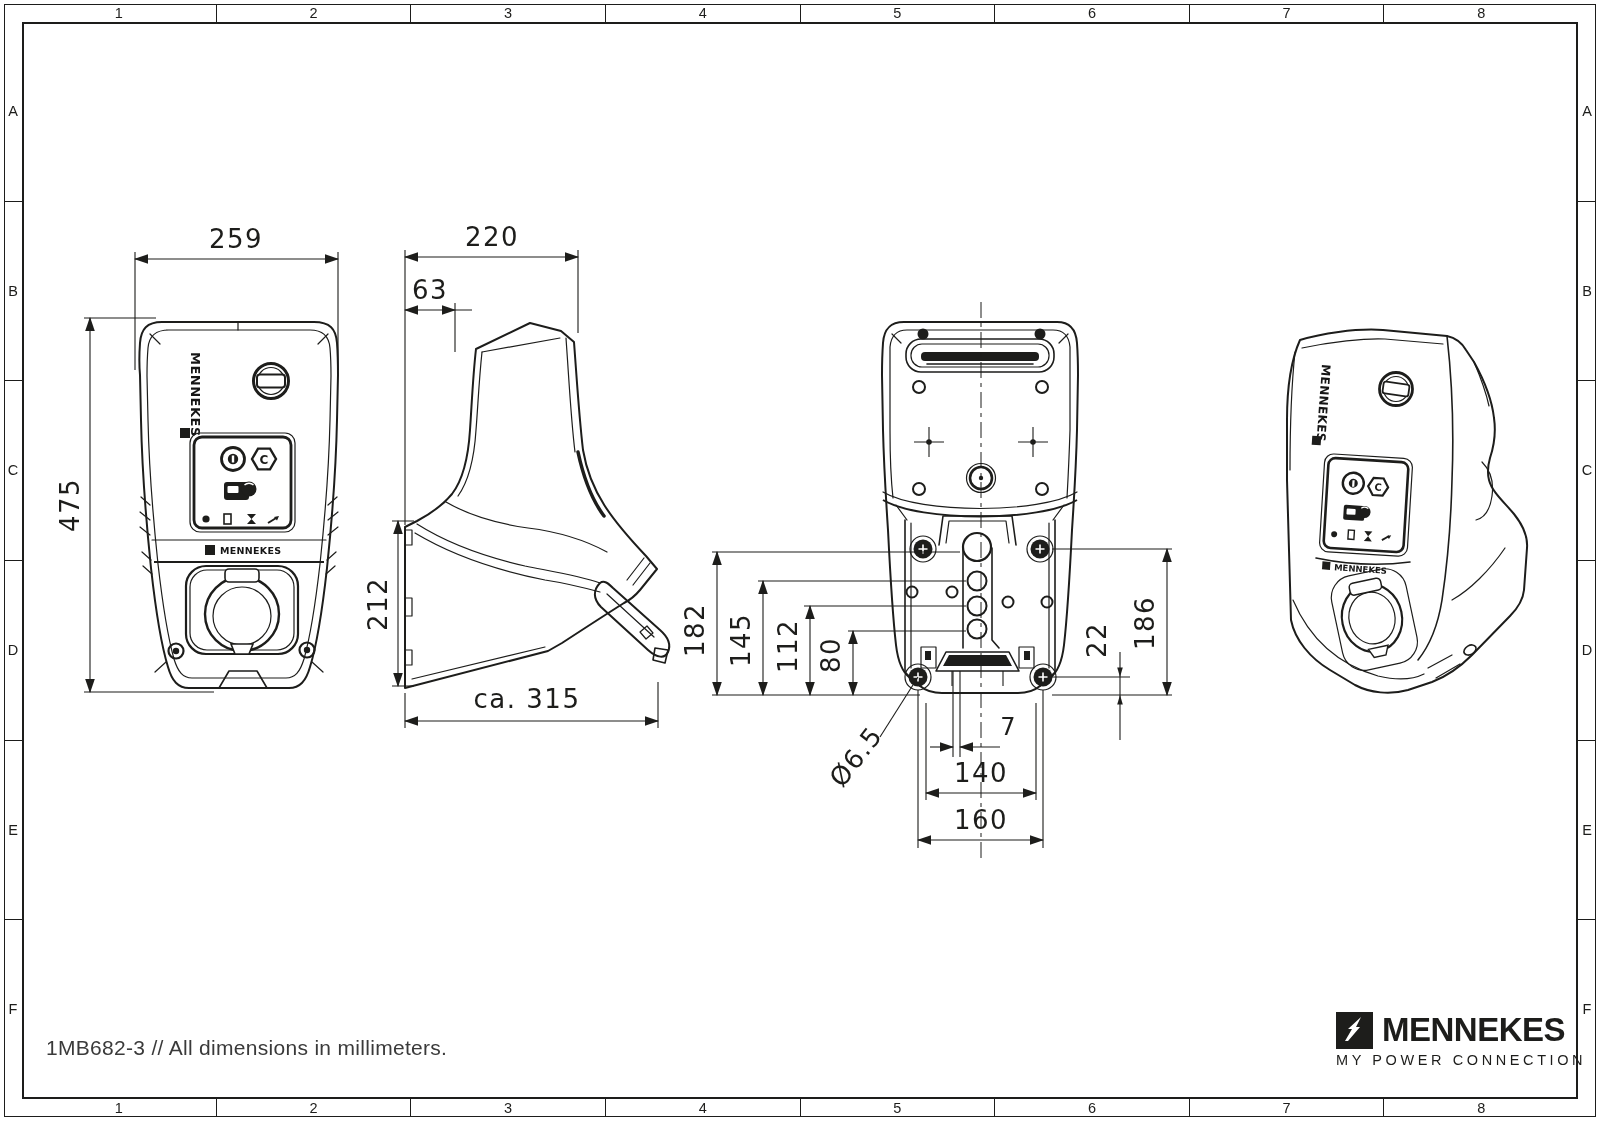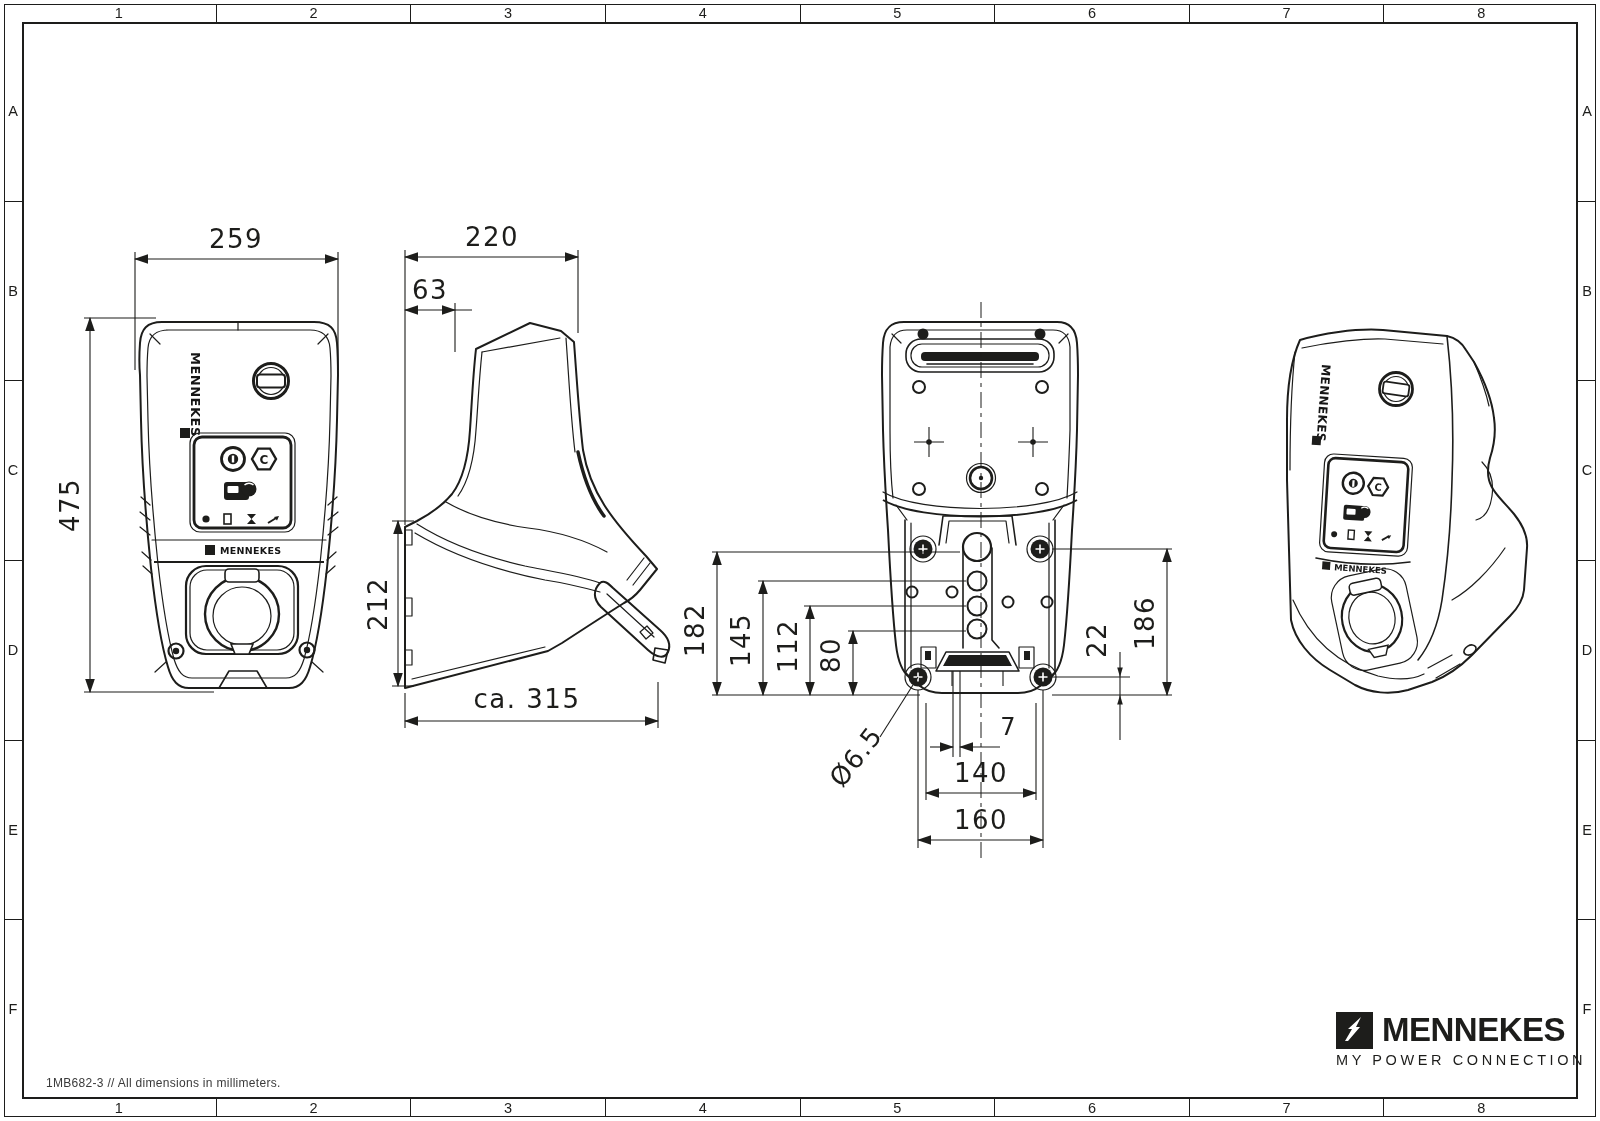--- a/index.html
+++ b/index.html
@@ -9,21 +9,21 @@
   .frame{position:absolute;left:22px;top:22px;right:22px;bottom:22px;border:2.5px solid #1d1d1b;pointer-events:none;}
   .band{position:absolute;display:flex;}
   .band.top{left:22px;right:22px;top:4px;height:18px;}
   .band.bottom{left:22px;right:22px;top:1099px;height:18px;}
   .band.left{top:22px;bottom:22px;left:4px;width:18px;flex-direction:column;}
   .band.right{top:22px;bottom:22px;right:4px;width:18px;flex-direction:column;}
   .bcell{flex:1;display:flex;align-items:center;justify-content:center;
          font-size:14.5px;line-height:1;color:#1d1d1b;}
   .band.top .bcell + .bcell,.band.bottom .bcell + .bcell{border-left:1.5px solid #1d1d1b;}
   .band.left .bcell + .bcell,.band.right .bcell + .bcell{border-top:1.5px solid #1d1d1b;}
-  .note{position:absolute;left:46px;top:1076px;font-size:12px;letter-spacing:.3px;color:#3a3a3a;}
+  .note{position:absolute;left:46px;top:1036px;font-size:21px;letter-spacing:.3px;color:#3a3a3a;}
   .brand{position:absolute;left:1336px;top:1011px;}
   .brand-row{display:flex;align-items:center;gap:9px;}
   .brand-name{font-weight:bold;font-size:33px;letter-spacing:-.5px;color:#1d1d1b;white-space:nowrap;}
   .brand-tag{margin-top:3px;font-size:14.5px;letter-spacing:3.6px;color:#1d1d1b;white-space:nowrap;}
   svg.drawing{position:absolute;left:0;top:0;}
   .ol{fill:none;stroke:#1d1d1b;stroke-width:2;stroke-linejoin:round;stroke-linecap:round;}
   .tl{fill:none;stroke:#1d1d1b;stroke-width:1.2;stroke-linejoin:round;stroke-linecap:round;}
   .ml{fill:none;stroke:#1d1d1b;stroke-width:1.6;stroke-linejoin:round;stroke-linecap:round;}
   .hl{fill:none;stroke:#1d1d1b;stroke-width:3;stroke-linecap:round;}
   .dim{fill:none;stroke:#1d1d1b;stroke-width:1.1;}

